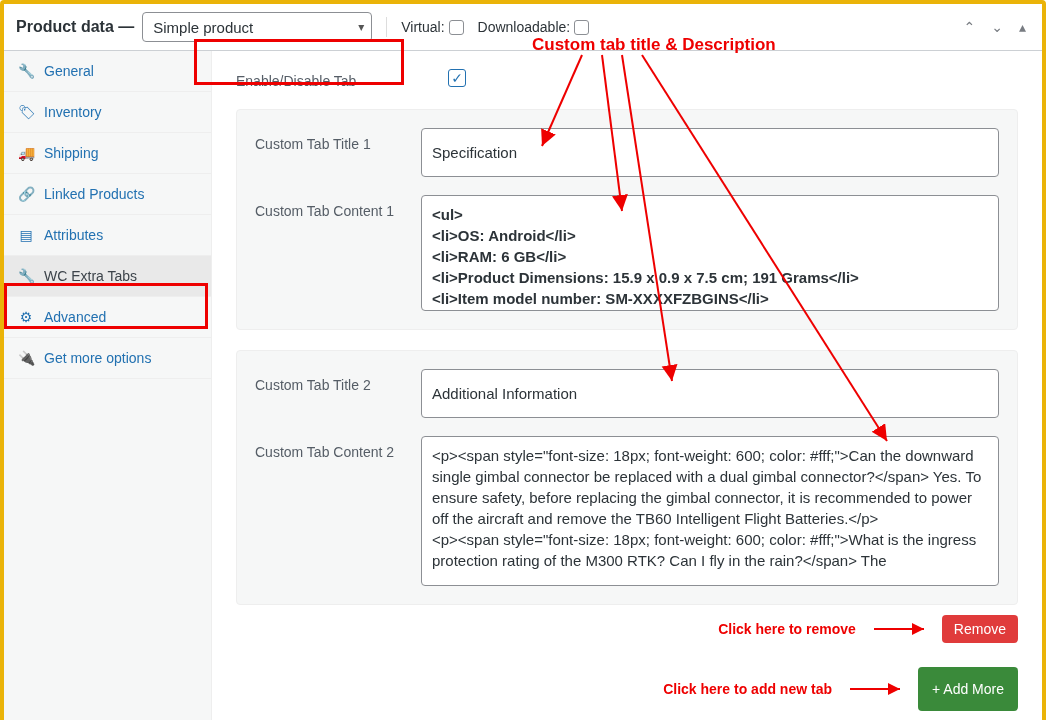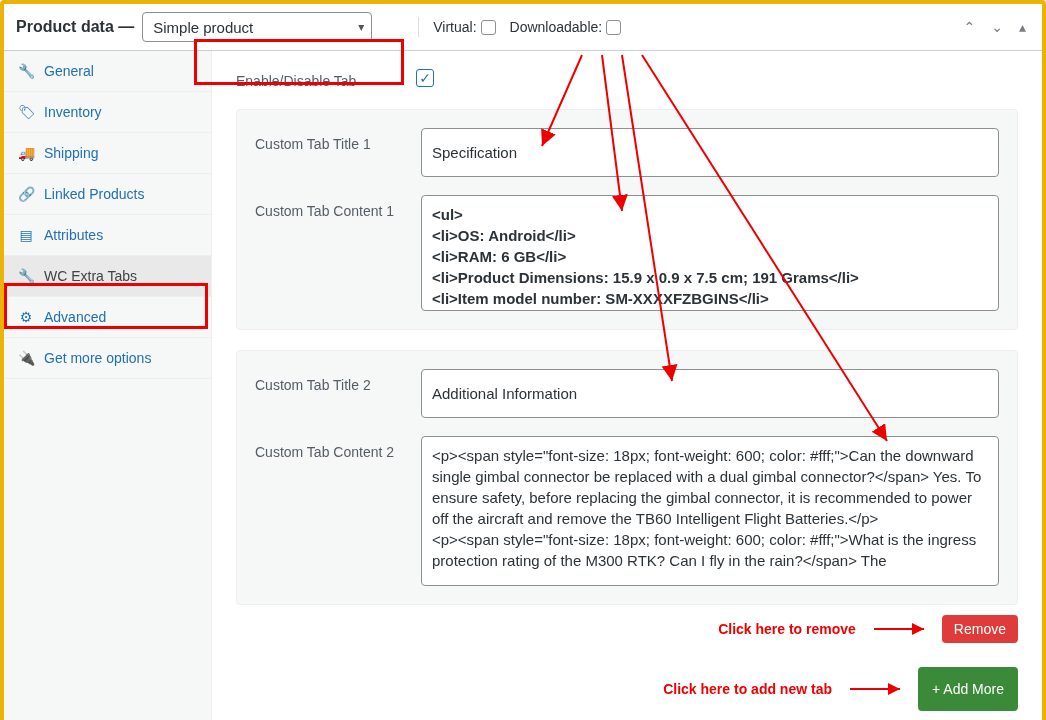--- a/index.html
+++ b/index.html
@@ -1,36 +1,36 @@
 <!DOCTYPE html>
 <html><head>
 <meta charset="utf-8">
 <style>
   * { box-sizing: border-box; margin: 0; padding: 0; }
   body { font-family: -apple-system, "Segoe UI", Helvetica, Arial, sans-serif; font-size: 14px; color: #2c3338; background: #fff; width: 1046px; }
   .panel { border: 4px solid #eab308; border-radius: 4px; }
   .panel-header { display: flex; align-items: center; padding: 8px 12px; border-bottom: 1px solid #ccd0d4; }
   .panel-title { font-size: 16px; font-weight: 700; margin-right: 8px; }
   .product-type { height: 30px; width: 230px; border: 1px solid #8c8f94; border-radius: 4px; background: #fff; font-size: 15px; padding: 0 24px 0 10px; color: #2c3338; appearance: none; -webkit-appearance:none; }
-  .select-wrap { position: relative; display: inline-block; margin-right: 32px;}
+  .select-wrap { position: relative; display: inline-block; margin-right: 0;}
   .select-wrap .chev { position: absolute; right: 8px; top: 50%; transform: translateY(-50%); pointer-events: none; color:#555; font-size:12px;}
   .divider-v { width:1px; height:20px; background:#ddd; margin:0 14px; }
   .meta-label { font-size: 14px; color:#2c3338; margin-right:4px;}
   .cb { width:15px; height:15px; border:1px solid #8c8f94; border-radius:3px; background:#fff; display:inline-block; vertical-align:middle; margin-right:14px;}
   .hdr-controls { margin-left:auto; display:flex; align-items:center; gap:8px; color:#787c82;}
   .hdr-controls span { cursor:pointer; padding:4px;}
   .body { display:flex; }
   .sidebar { width:208px; background:#f6f7f7; border-right:1px solid #eee; flex-shrink:0; }
   .tab { display:flex; align-items:center; padding:12px 14px; border-bottom:1px solid #eee; color:#2271b1; font-size:14px; cursor:pointer; gap:10px;}
   .tab .ic { width:16px; text-align:center; color:#2271b1; font-size:14px;}
   .tab.active { background:#e9e9e9; color:#3c434a;}
   .tab.active .ic { color:#3c434a;}
   .content { flex:1; padding:16px 24px 24px 24px; position:relative;}
   .opt-label { width:180px; color:#555d66; font-size:14px; padding-top:6px;}
-  .enable-row { display:flex; align-items:center;}
+  .enable-row { display:flex; align-items:center;gap:32px;}
   .enable-cb { width:18px; height:18px; border:1px solid #2271b1; border-radius:3px; display:flex; align-items:center; justify-content:center; color:#2271b1; font-size:14px; background:#fff;}
   .panel-block { background:#f6f7f7; border:1px solid #eee; border-radius:4px; padding:18px; margin-top:20px;}
   .field-row { display:flex; margin-bottom:18px; }
   .field-row:last-child{margin-bottom:0;}
   .field-label { width:166px; color:#555d66; font-size:14px; padding-top:8px; flex-shrink:0;}
   .tinput { flex:1; height:49px; border:1px solid #8c8f94; border-radius:4px; background:#fff; padding:0 10px; font-size:15px; color:#2c3338;}
   .tarea { flex:1; border:1px solid #8c8f94; border-radius:4px; background:#fff; padding:8px 10px; font-size:15px; color:#2c3338; font-family:inherit; line-height:1.4; resize:none; overflow:hidden; white-space:pre-wrap;}
   .ta1 { height:116px;font-weight:bold;}
   .ta2 { height:150px;}
   .btn-remove { background:#e03b3b; color:#fff; border:none; border-radius:4px; padding:6px 12px; font-size:14px; cursor:pointer;}
@@ -150,20 +150,21 @@
 
       <div class="addmore-row">
         <span class="anno" style="position:static; margin-right:18px; align-self:center;">Click here to add new tab</span>
         <svg width="60" height="20" style="align-self:center;margin-right:8px;">
             <line x1="0" y1="10" x2="50" y2="10" stroke="#e00" stroke-width="2" marker-end="url(#ah1)"></line>
           </svg>
         <button class="btn-add">+ Add More</button>
       </div>
 
       <div class="red-box" style="left:-18px; top:-12px; width:210px; height:46px;"></div>
+      <div class="anno" style="left:320px; top:-16px; font-size:17px;">Custom tab title &amp; Description</div>
 
       <svg class="arrows">
         <defs>
             <marker id="ah2" markerWidth="10" markerHeight="10" refX="8" refY="4" orient="auto">
               <path d="M0,0 L8,4 L0,8 Z" fill="#e00"></path>
             </marker>
           </defs>
         <line x1="370" y1="4" x2="330" y2="95" stroke="#e00" stroke-width="2" marker-end="url(#ah2)"></line>
         <line x1="390" y1="4" x2="410" y2="160" stroke="#e00" stroke-width="2" marker-end="url(#ah2)"></line>
         <line x1="410" y1="4" x2="460" y2="330" stroke="#e00" stroke-width="2" marker-end="url(#ah2)"></line>

